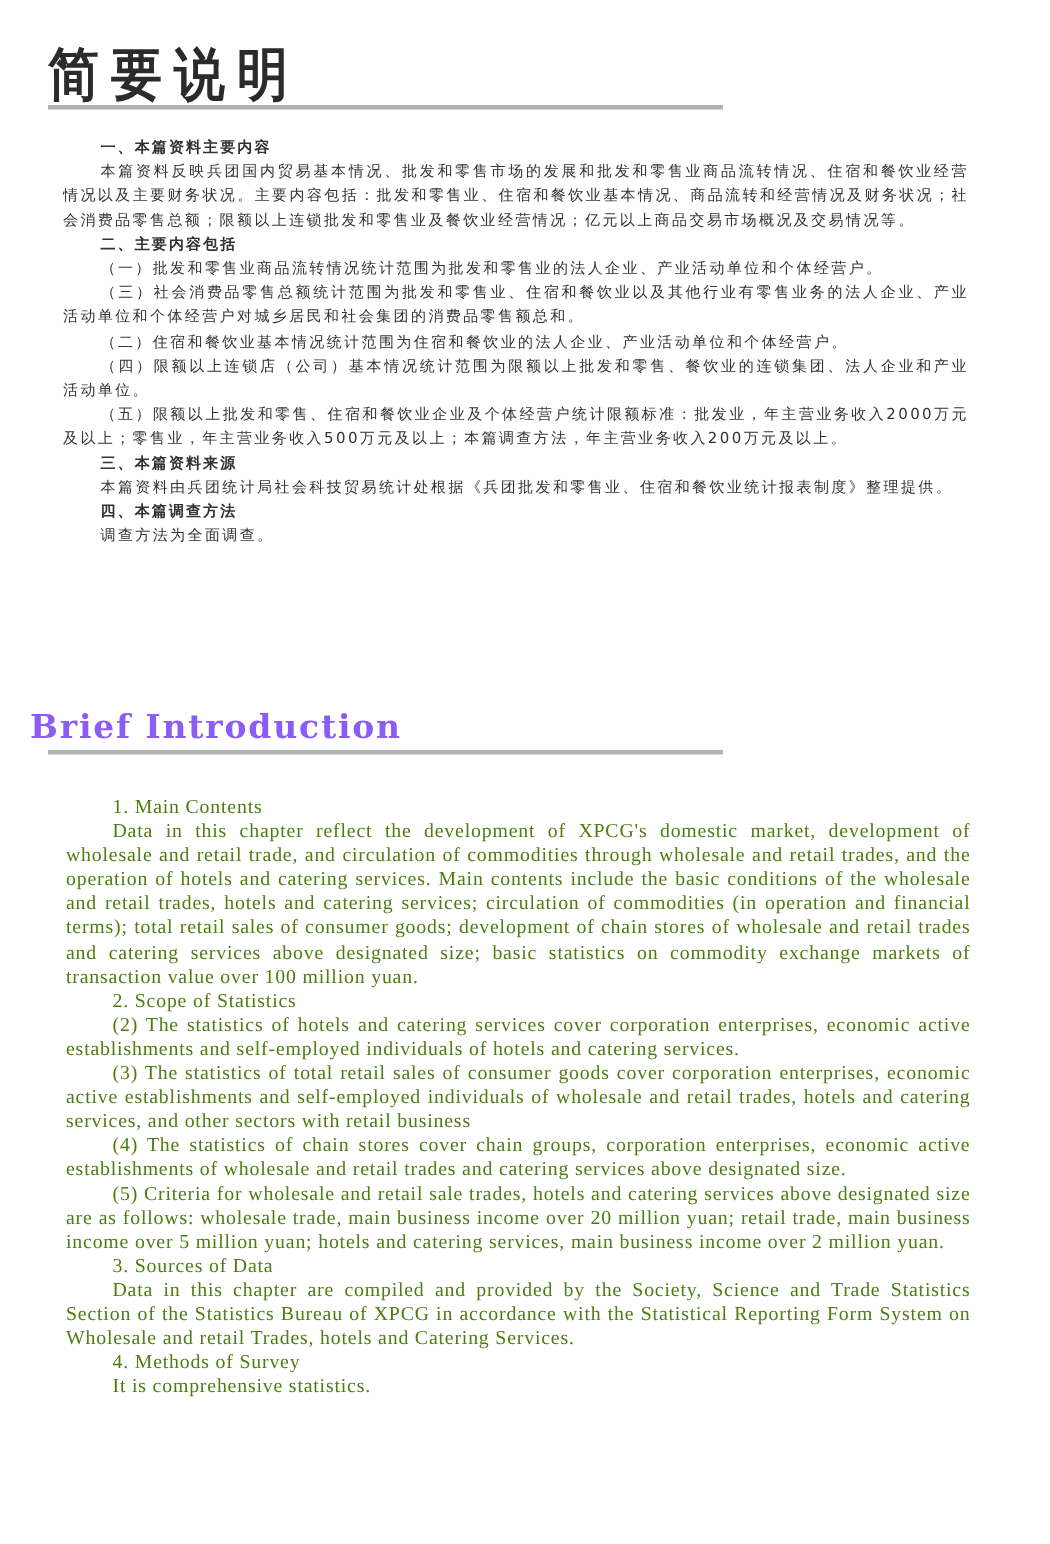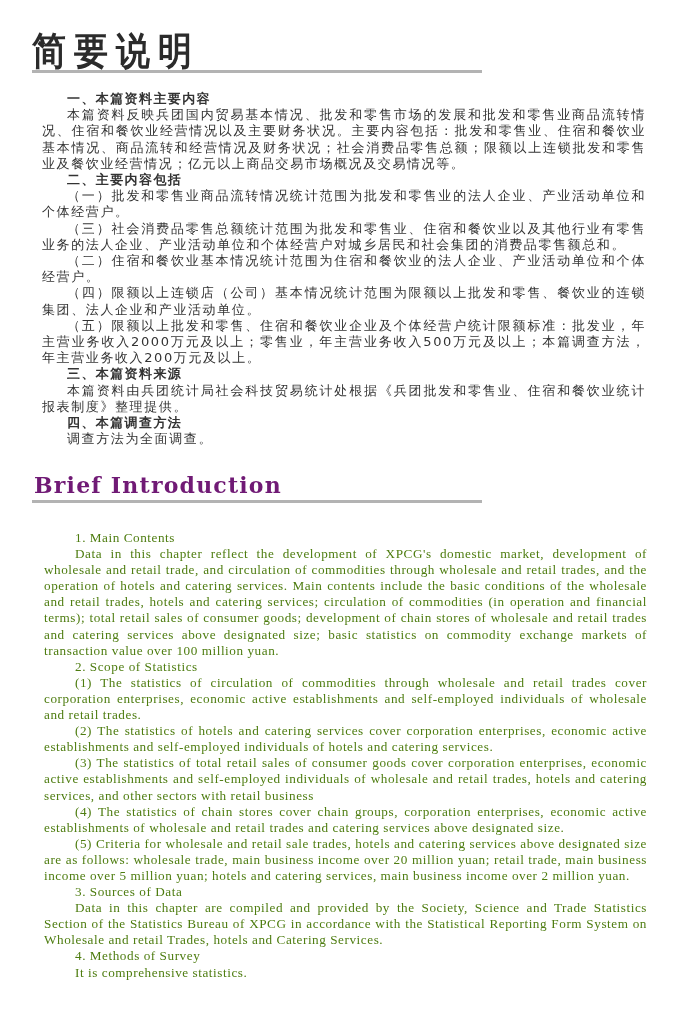--- a/index.html
+++ b/index.html
@@ -11,31 +11,31 @@
     font-family: "DejaVu Serif", serif; font-weight: bold;
     font-size: 34px; letter-spacing: 8px; color: #2b2b2b; line-height: 40px;
     transform: scaleY(1.12); transform-origin: left top;
   }
   .rule { position: absolute; left: 32px; width: 450px; height: 3px; background: #b3b3b3; }
   .rule.r1 { top: 70px; width: 450px; }
   .rule.r2 { top: 500px; width: 450px; }
 
   .cn-body {
     position: absolute; left: 42px; top: 91px; width: 604px;
-    font-family: "DejaVu Sans", sans-serif; font-size: 13px; line-height: 16.2px;
+    font-family: "DejaVu Sans", sans-serif; font-size: 10px; line-height: 16.2px;
     color: #333; text-align: justify; letter-spacing: 1.6px;
   }
   .cn-body p { margin: 0; }
   .cn-body .h { font-weight: bold; padding-left: 25px; letter-spacing: 1.4px; }
   .cn-body .ind { text-indent: 25px; }
 
   .en-title {
-    position: absolute; left: 34px; top: 471px;
+    position: absolute; left: 20px; top: 471px;
     font-family: "DejaVu Serif", serif; font-weight: bold;
-    font-size: 22px; letter-spacing: 1.2px; color: #701a75; line-height: 28px;
+    font-size: 22px; letter-spacing: 1.2px; color: #8b5cf6; line-height: 28px;
   }
 
   .en-body {
     position: absolute; left: 44px; top: 530px; width: 603px;
     font-family: "Liberation Serif", serif; font-size: 13.2px; line-height: 16.1px;
     color: #4d7c0f; text-align: justify; letter-spacing: 0.55px;
   }
   .en-body p { margin: 0; }
   .en-body .h { padding-left: 31px; }
   .en-body .ind { text-indent: 31px; }
@@ -67,21 +67,20 @@
   </div>
 
   <div class="en-title">Brief Introduction</div>
   <div class="rule r2"></div>
 
   <div class="en-body">
     <p class="h">1. Main Contents</p>
     <p class="ind">Data in this chapter reflect the development of XPCG's domestic market, development of wholesale and retail trade, and circulation of commodities through wholesale and retail trades, and the operation of hotels and catering services. Main contents include the basic conditions of the wholesale and retail trades, hotels and catering services; circulation of commodities (in operation and financial terms); total retail sales of consumer goods; development of chain stores of wholesale and retail trades and catering services above designated size; basic statistics on commodity exchange markets of transaction value over 100 million yuan.</p>
 
     <p class="h">2. Scope of Statistics</p>
-    <p class="ind">(1) The statistics of circulation of commodities through wholesale and retail trades cover corporation enterprises, economic active establishments and self-employed individuals of wholesale and retail trades.</p>
     <p class="ind">(2) The statistics of hotels and catering services cover corporation enterprises, economic active establishments and self-employed individuals of hotels and catering services.</p>
     <p class="ind">(3) The statistics of total retail sales of consumer goods cover corporation enterprises, economic active establishments and self-employed individuals of wholesale and retail trades, hotels and catering services, and other sectors with retail business</p>
     <p class="ind">(4) The statistics of chain stores cover chain groups, corporation enterprises, economic active establishments of wholesale and retail trades and catering services above designated size.</p>
     <p class="ind">(5) Criteria for wholesale and retail sale trades, hotels and catering services above designated size are as follows: wholesale trade, main business income over 20 million yuan; retail trade, main business income over 5 million yuan; hotels and catering services, main business income over 2 million yuan.</p>
 
     <p class="h">3. Sources of Data</p>
     <p class="ind">Data in this chapter are compiled and provided by the Society, Science and Trade Statistics Section of the Statistics Bureau of XPCG in accordance with the Statistical Reporting Form System on Wholesale and retail Trades, hotels and Catering Services.</p>
 
     <p class="h">4. Methods of Survey</p>
     <p class="ind">It is comprehensive statistics.</p>

